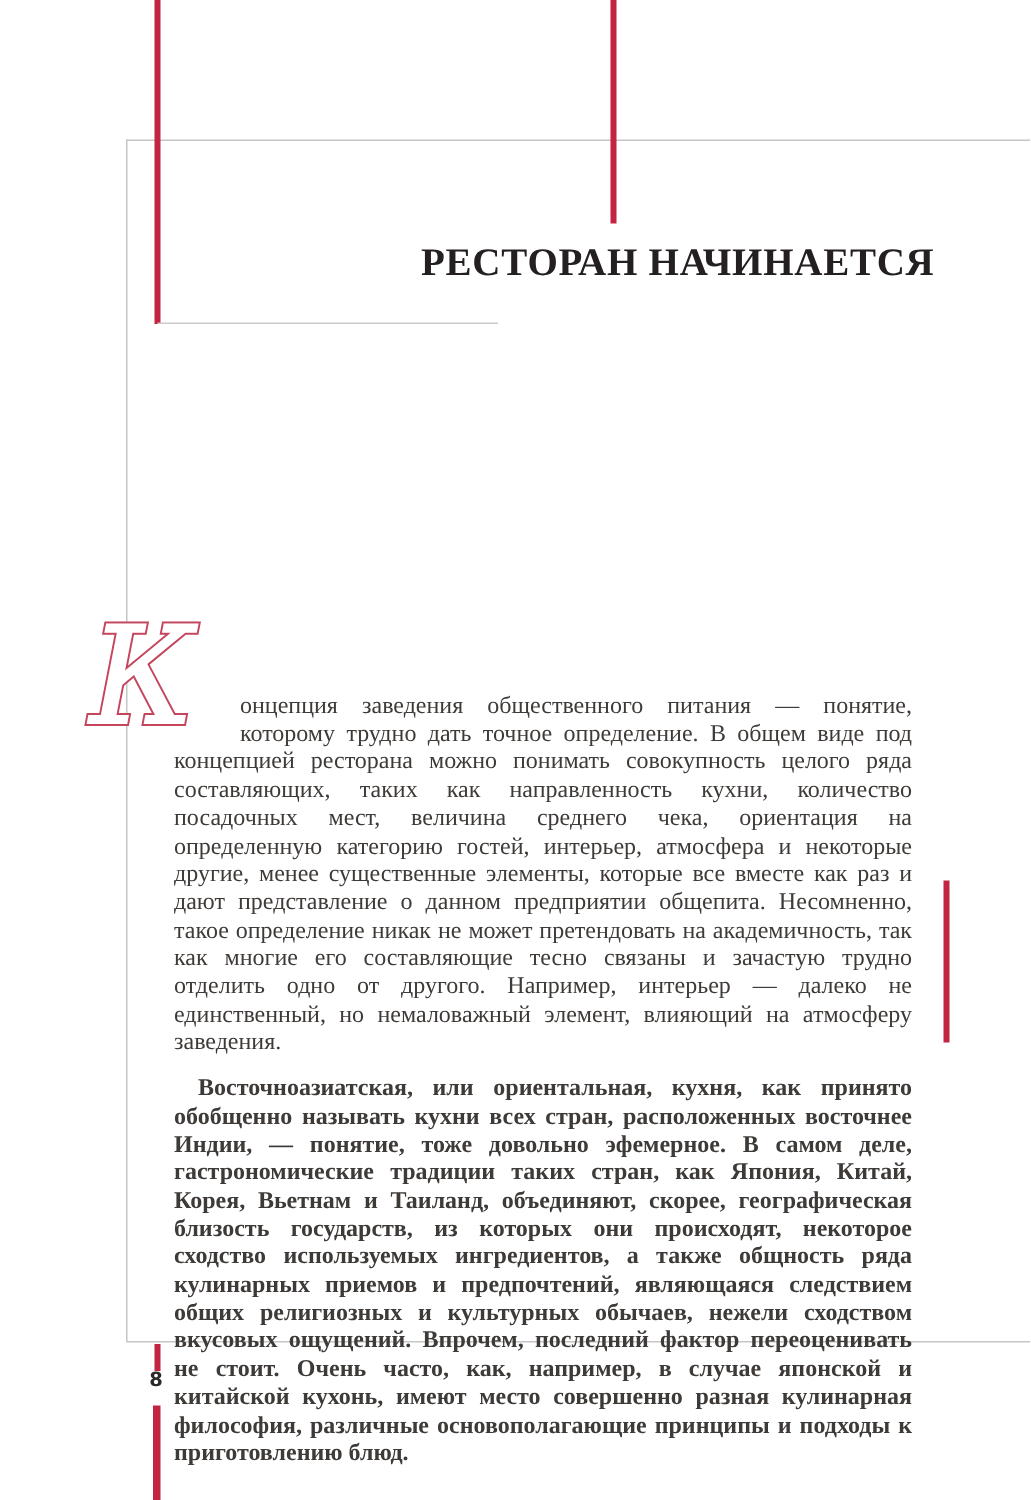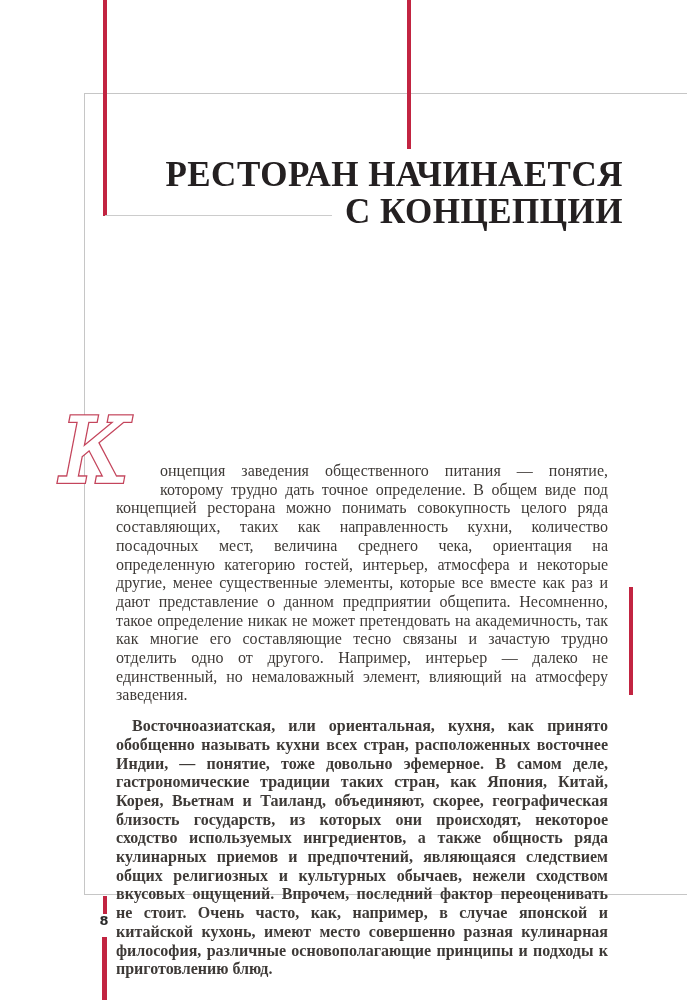--- a/index.html
+++ b/index.html
@@ -12,21 +12,21 @@
   .frame-left{position:absolute;left:84px;top:93px;width:1px;height:801px;background:#c6c6c6;}
   .frame-bottom{position:absolute;left:84px;top:894px;width:603px;height:1px;background:#c6c6c6;}
   .title-underline{position:absolute;left:105px;top:215px;width:227px;height:1px;background:#cccccc;}
   
   .red-rule-left{position:absolute;left:103px;top:0;width:4px;height:216px;background:#c22441;}
   .red-rule-center{position:absolute;left:407px;top:0;width:4px;height:149px;background:#c22441;}
   .red-rule-right{position:absolute;left:629px;top:587px;width:4px;height:108px;background:#c22441;}
   
   .title{
     position:absolute;right:64px;top:156px;margin:0;width:520px;
-    text-align:right;font-weight:700;font-size:35px;line-height:37px;
+    text-align:right;font-weight:700;font-size:26px;line-height:37px;
     color:#242021;letter-spacing:0.5px;
   }
   
   .dropcap{position:absolute;left:56px;top:408px;width:88px;height:88px;}
   
   .body-text{
     position:absolute;left:104px;top:450px;width:516px;
     font-size:16px;line-height:18.7px;color:#3e3a37;text-align:justify;
   }
   .body-text p{margin:12px;padding:0;}
@@ -48,21 +48,21 @@
 
   <div class="frame-top"></div>
   <div class="frame-left"></div>
   <div class="frame-bottom"></div>
 
   <div class="red-rule-left"></div>
   <div class="red-rule-center"></div>
   <div class="red-rule-right"></div>
   <div class="title-underline"></div>
 
-  <h1 class="title"><span>РЕСТОРАН НАЧИНАЕТСЯ</span><br><span>С КОНЦЕПЦИИ</span></h1>
+  <h1 class="title"><span>РЕСТОРАН НАЧИНАЕТСЯ</span><br></h1>
 
   <div class="dropcap">
     <svg width="88" height="88" viewBox="0 0 88 88">
       <text x="4" y="74" font-family="DejaVu Serif, Liberation Serif, serif" font-size="90" font-style="italic" font-weight="400" fill="none" stroke="#c4455c" stroke-width="4">К</text>
       <text x="4" y="74" font-family="DejaVu Serif, Liberation Serif, serif" font-size="90" font-style="italic" font-weight="400" fill="#ffffff" stroke="#ffffff" stroke-width="1.4">К</text>
     </svg>
   </div>
 
   <div class="body-text">
     <p class="p1"><span class="cap-spacer"></span><span>онцепция заведения общественного питания — понятие, которому трудно дать точное определение. В общем виде под концепцией ресторана можно понимать совокупность целого ряда составляющих, таких как направленность кухни, количество посадочных мест, величина среднего чека, ориентация на определенную категорию гостей, интерьер, атмосфера и некоторые другие, менее существенные элементы, которые все вместе как раз и дают представление о данном предприятии общепита. Несомненно, такое определение никак не может претендовать на академичность, так как многие его составляющие тесно связаны и зачастую трудно отделить одно от другого. Например, интерьер — далеко не единственный, но немаловажный элемент, влияющий на атмосферу заведения.</span></p>

